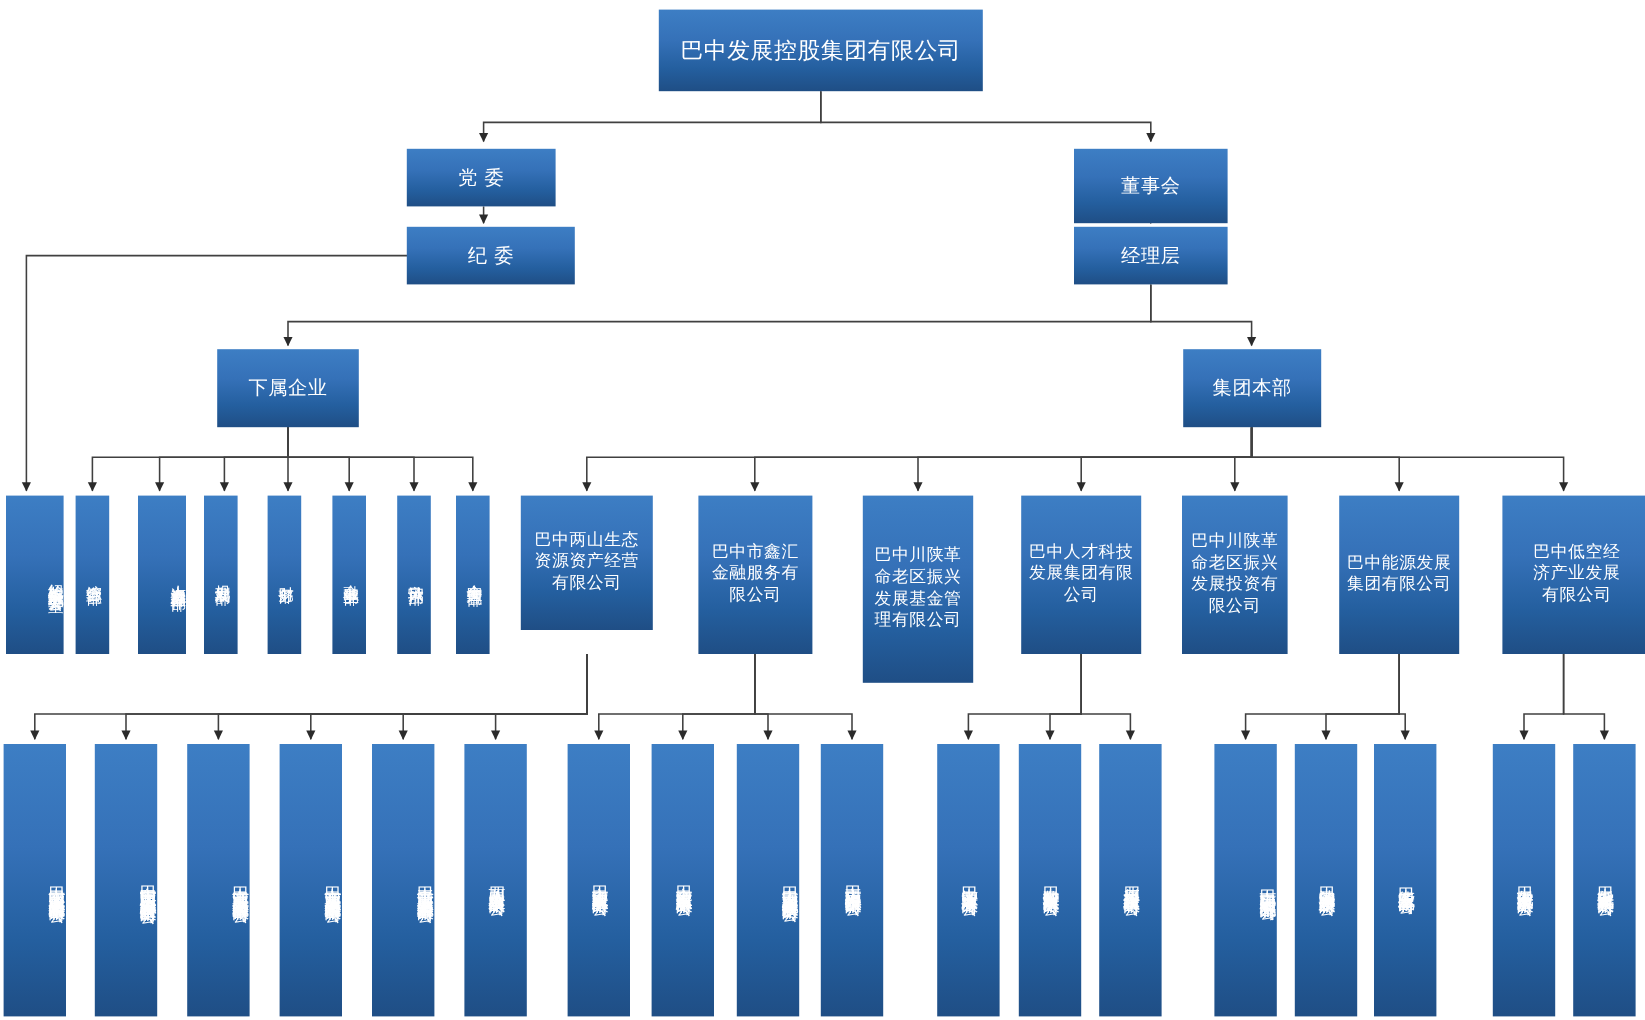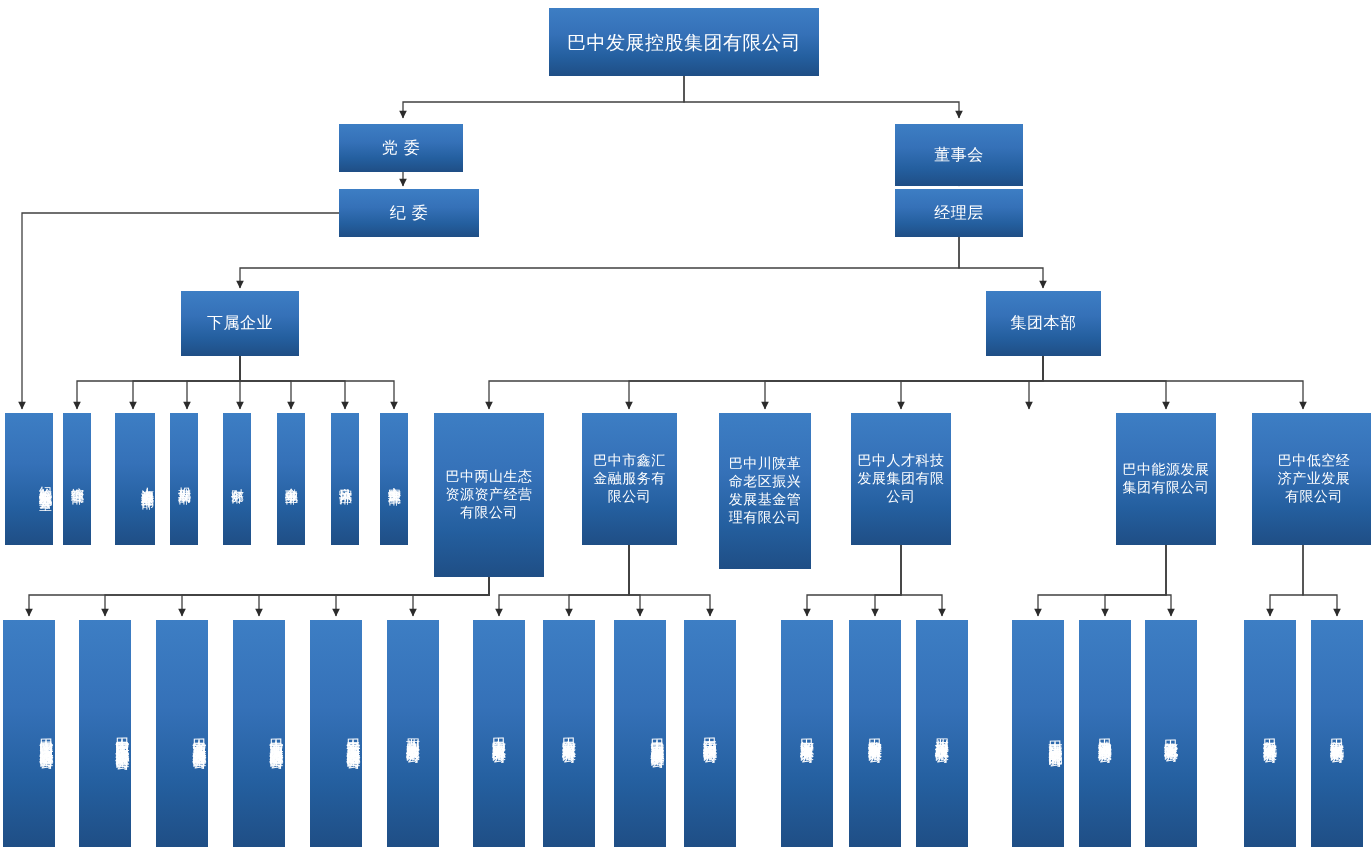--- a/index.html
+++ b/index.html
@@ -136,24 +136,25 @@
   <div class="node v mid t-dept" style="left:277px;top:413px;width:28px;height:132px;">
     <span>金融事业部</span>
   </div>
   <div class="node v mid t-dept" style="left:331px;top:413px;width:28px;height:132px;">
     <span>审计风控部</span>
   </div>
   <div class="node v mid t-dept" style="left:380px;top:413px;width:28px;height:132px;">
     <span>安全生产管理部</span>
   </div>
 
-  <div class="node h t-co" style="left:434px;top:413px;width:110px;height:164px;padding:0 6px;">巴中两山生态资源资产经营有限公司</div>
+  <div class="node h t-co" style="left:434px;top:413px;width:110px;height:112px;padding:0 6px;">巴中两山生态资源资产经营有限公司</div>
   <div class="node h t-co" style="left:582px;top:413px;width:95px;height:132px;padding:0 6px;">巴中市鑫汇金融服务有限公司</div>
   <div class="node h t-co" style="left:719px;top:413px;width:92px;height:156px;padding:0 6px;">巴中川陕革命老区振兴发展基金管理有限公司</div>
   <div class="node h t-co" style="left:851px;top:413px;width:100px;height:132px;padding:16px 6px;">巴中人才科技发展集团有限公司</div>
+  <div class="node h t-co" style="left:985px;top:413px;width:88px;height:132px;padding:0 6px;">巴中川陕革命老区振兴发展投资有限公司</div>
   <div class="node h t-co" style="left:1116px;top:413px;width:100px;height:132px;padding:0 6px;">巴中能源发展集团有限公司</div>
   <div class="node h t-co" style="left:1252px;top:413px;width:124px;height:132px;padding:0 22px;">巴中低空经济产业发展有限公司</div>
 
   <div class="node v t-sub" style="left:3px;top:620px;width:52px;height:227px;">巴中市巴州区两山生态资源经营有限公司</div>
   <div class="node v t-sub" style="left:79px;top:620px;width:52px;height:227px;">巴中市恩阳区两山生态资源资产经营有限公司</div>
   <div class="node v t-sub" style="left:156px;top:620px;width:52px;height:227px;">巴中市通江县两山生态资源经营有限公司</div>
   <div class="node v t-sub" style="left:233px;top:620px;width:52px;height:227px;">巴中市南江县两山生态资源经营有限公司</div>
   <div class="node v t-sub" style="left:310px;top:620px;width:52px;height:227px;">巴中市平昌县两山生态资源经营有限公司</div>
   <div class="node v mid t-sub" style="left:387px;top:620px;width:52px;height:227px;">四川两山林业发展有限公司</div>
   <div class="node v mid t-sub" style="left:473px;top:620px;width:52px;height:227px;">巴中市鑫汇农业服务有限公司</div>

